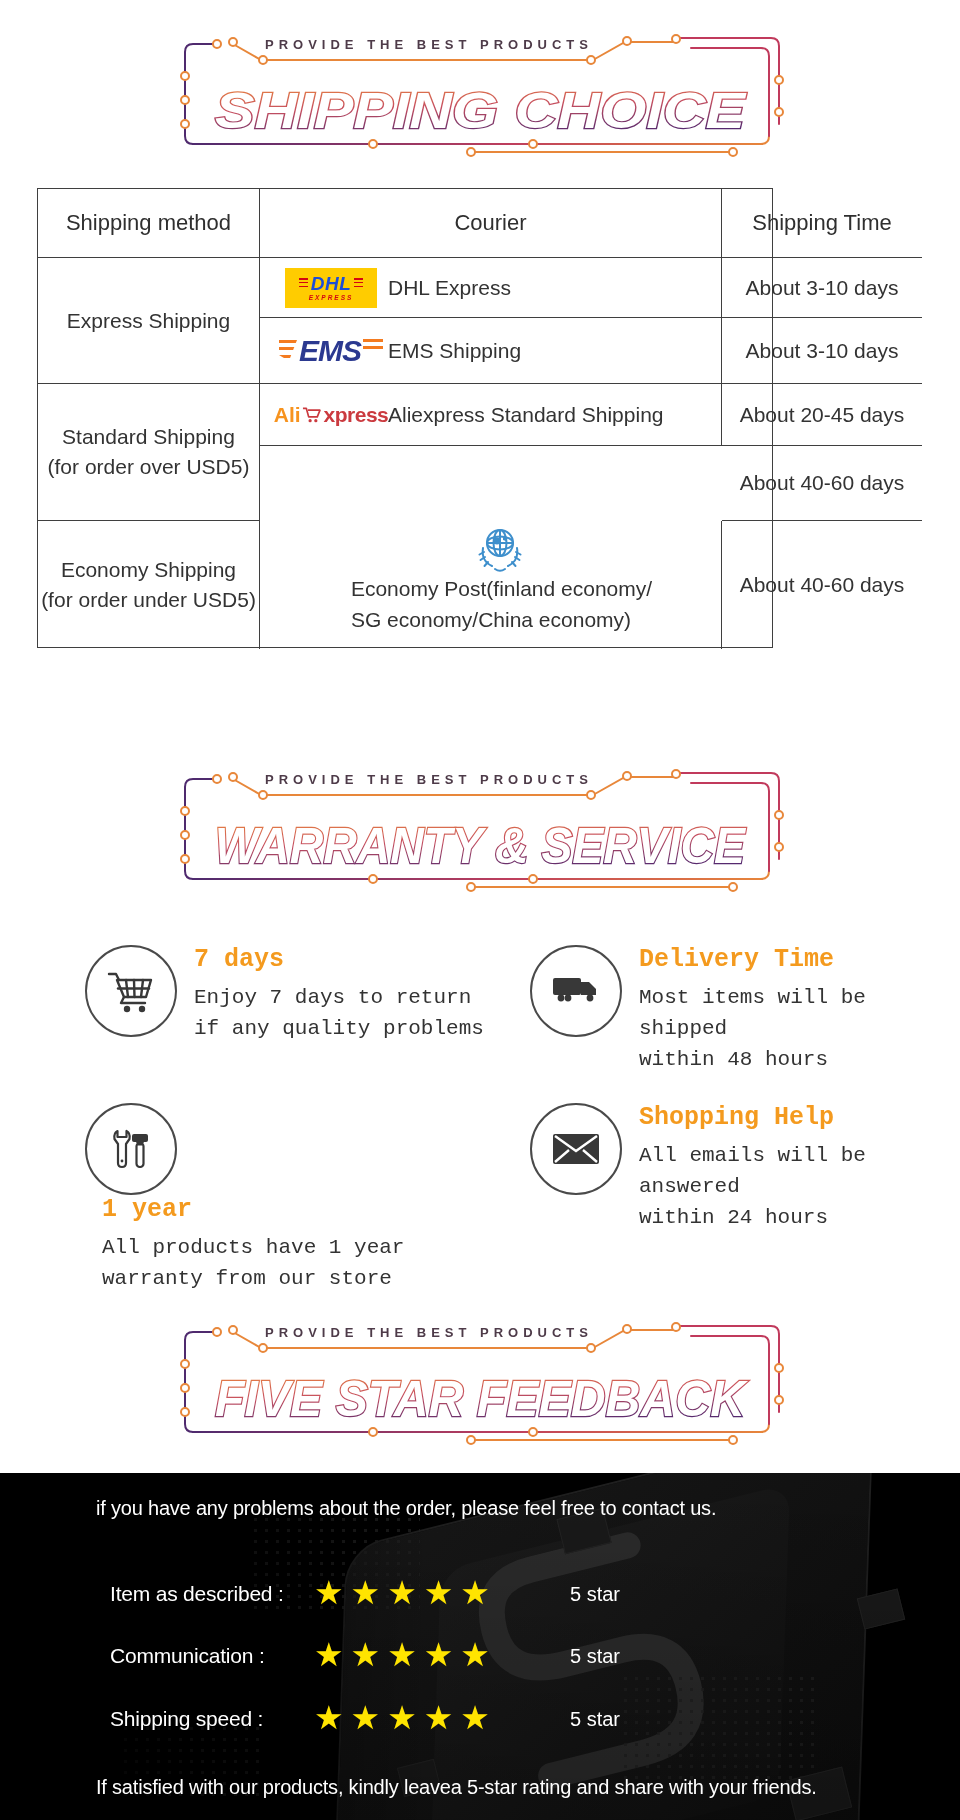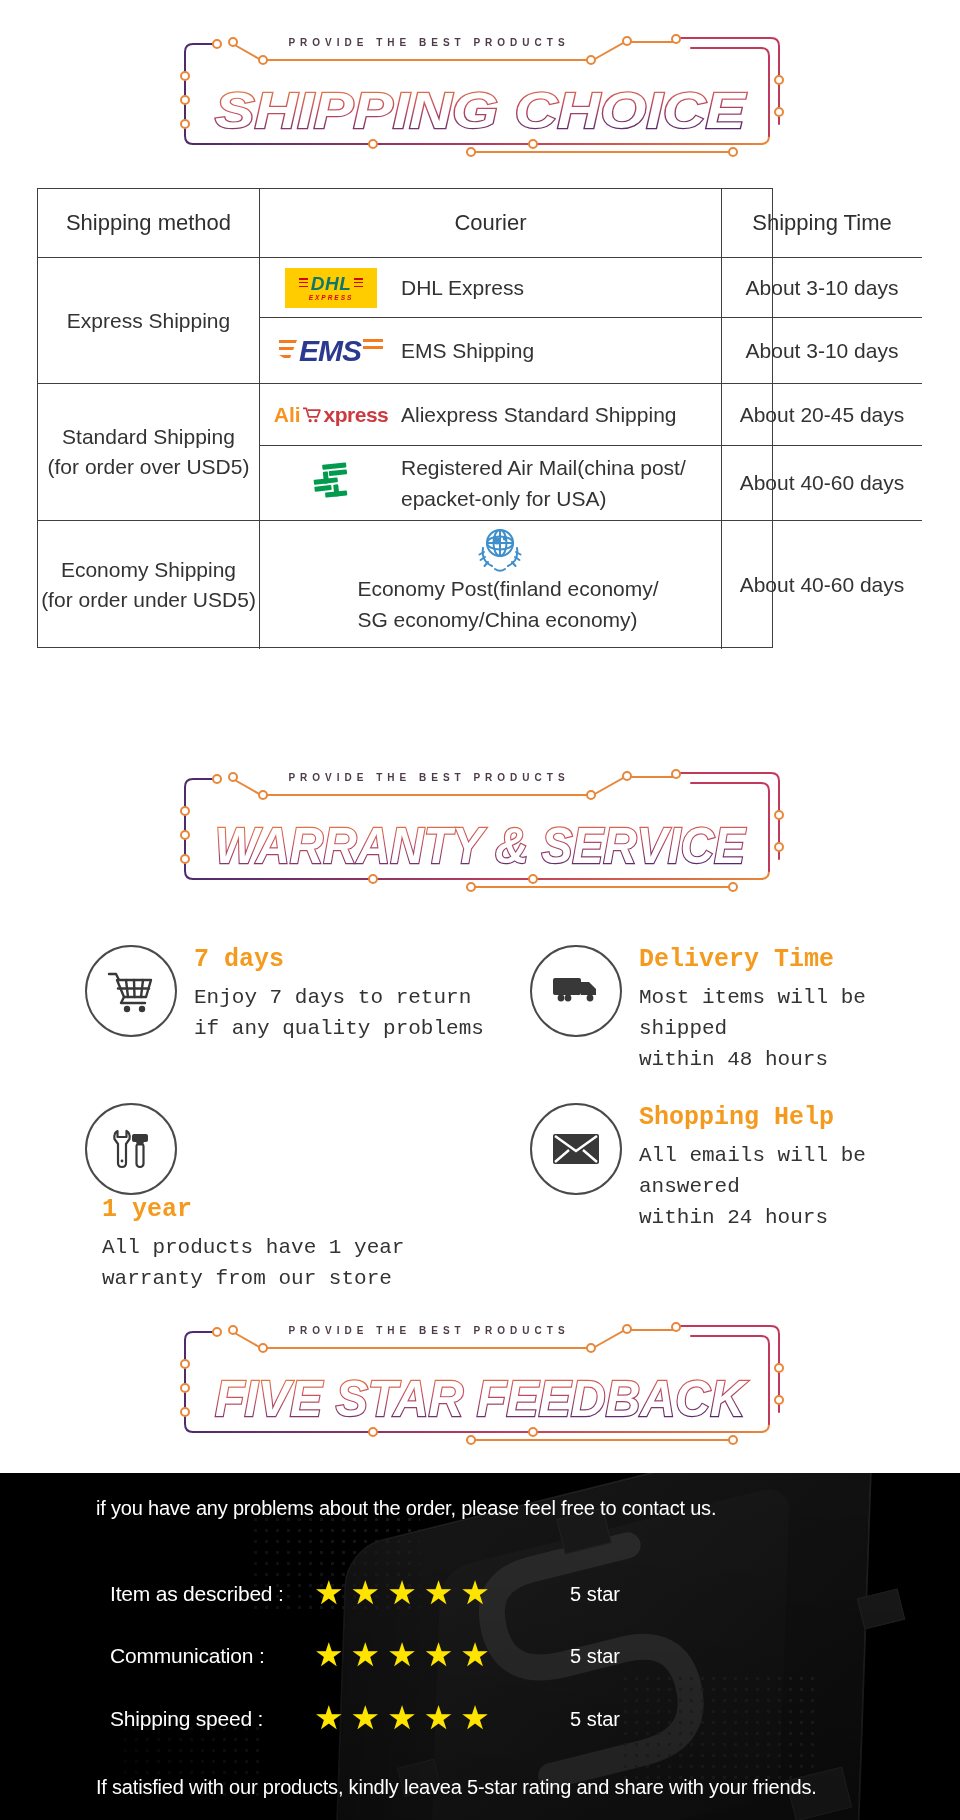--- a/index.html
+++ b/index.html
@@ -3,45 +3,45 @@
 <meta charset="utf-8">
 <style>
   html,body{margin:0;padding:0;background:#fff;}
   .page{position:relative;width:960px;height:1820px;background:#fff;overflow:hidden;
         font-family:"Liberation Sans","DejaVu Sans",sans-serif;color:#333;}
 
   
   .banner{position:absolute;left:173px;width:614px;height:140px;}
   .banner svg.frame{position:absolute;left:0;top:0;}
   .banner .eyebrow{position:absolute;top:9px;left:0;width:512px;text-align:center;
-        font-size:10px;font-weight:bold;letter-spacing:5px;color:#4E3B49;}
+        font-size:13px;font-weight:bold;letter-spacing:5px;color:#4E3B49;}
   .banner-title-text{font-family:"Liberation Sans","DejaVu Sans",sans-serif;
         font-style:italic;font-weight:900;font-size:50px;fill:#ffffff;
         stroke:url(#lgTitle);stroke-width:2.4px;paint-order:stroke;}
 
   
   .ship-table{position:absolute;left:37px;top:188px;width:736px;height:460px;
         display:grid;grid-template-columns:222px 462px 200px;
         grid-template-rows:69px 60px 66px 62px 75px 128px;
         border:1.5px solid #3f3f3f;box-sizing:border-box;font-size:21px;color:#333;}
   .cell{border-right:1.5px solid #3f3f3f;border-bottom:1.5px solid #3f3f3f;
         display:flex;align-items:center;justify-content:center;box-sizing:border-box;}
   .cell.last-col{border-right:none;}
   .cell.last-row{border-bottom:none;}
   .cell.head{font-size:22px;color:#2f2f2f;}
   .method{flex-direction:column;line-height:30px;text-align:center;}
   .courier{justify-content:flex-start;padding-left:18px;}
   .logo-box{width:106px;display:flex;align-items:center;justify-content:center;flex-shrink:0;}
-  .courier-text{margin-left:17px;line-height:31px;}
+  .courier-text{margin-left:4px;line-height:31px;}
   .courier-text span{display:block;}
 
   
   .dhl{width:92px;height:40px;background:#FFCC00;display:flex;flex-direction:column;
        align-items:center;justify-content:center;}
-  .dhl-main{display:flex;align-items:center;gap:3px;color:#0f766e;font-style:italic;
+  .dhl-main{display:flex;align-items:center;gap:3px;color:#1d4ed8;font-style:italic;
        font-weight:900;font-size:19px;line-height:1;letter-spacing:.5px;}
   .dhl-dash{display:inline-block;width:9px;height:10px;
        background:repeating-linear-gradient(180deg,#D40511 0 1.7px,transparent 1.7px 3.8px);}
   .dhl-sub{font-size:6.5px;color:#D40511;font-style:italic;font-weight:700;
        letter-spacing:2px;margin-top:1.5px;}
   
   .ems{display:flex;align-items:center;height:40px;}
   .ems-left{width:18px;height:21px;margin-right:2px;
        background:repeating-linear-gradient(180deg,#F47B20 0 3px,transparent 3px 7.3px);
        clip-path:polygon(0 0,100% 0,55% 100%,0 72%);}
@@ -210,39 +210,20 @@
           <span class="xpress">xpress</span>
         </div>
       </div>
       <div class="courier-text">
           <span>Aliexpress Standard Shipping</span>
           <span></span>
         </div>
     </div>
     <div class="cell last-col" style="grid-column:3;grid-row:4;">About 20-45 days</div>
 
-    <div class="cell courier" style="grid-column:2;grid-row:5;">
-      <div class="logo-box">
-        <svg width="46" height="46" viewBox="0 0 46 46">
-          <g fill="#009B4C" transform="rotate(-6 23 23)">
-            <rect x="16" y="4" width="24" height="5" rx="1"></rect>
-            <rect x="22" y="11" width="18" height="5" rx="1"></rect>
-            <rect x="6" y="18" width="24" height="5" rx="1"></rect>
-            <rect x="6" y="25" width="17" height="5" rx="1"></rect>
-            <rect x="16" y="32" width="22" height="5" rx="1"></rect>
-            <rect x="16" y="11" width="5" height="12" rx="1"></rect>
-            <rect x="25" y="25" width="5" height="12" rx="1"></rect>
-          </g>
-        </svg>
-      </div>
-      <div class="courier-text">
-          <span>Registered Air Mail(china post/</span>
-          <span>epacket-only for USA)</span>
-        </div>
-    </div>
     <div class="cell last-col" style="grid-column:3;grid-row:5;">About 40-60 days</div>
 
     <div class="cell courier last-row" style="grid-column:2;grid-row:6;flex-direction:column;">
       <div class="logo-box">
         <svg width="52" height="52" viewBox="0 0 52 52">
           <g fill="none" stroke="#3E8FCC" stroke-width="2">
             <circle cx="26" cy="22" r="13"></circle>
             <line x1="13" y1="22" x2="39" y2="22"></line>
             <line x1="26" y1="9" x2="26" y2="35"></line>
             <ellipse cx="26" cy="22" rx="6.5" ry="13"></ellipse>

